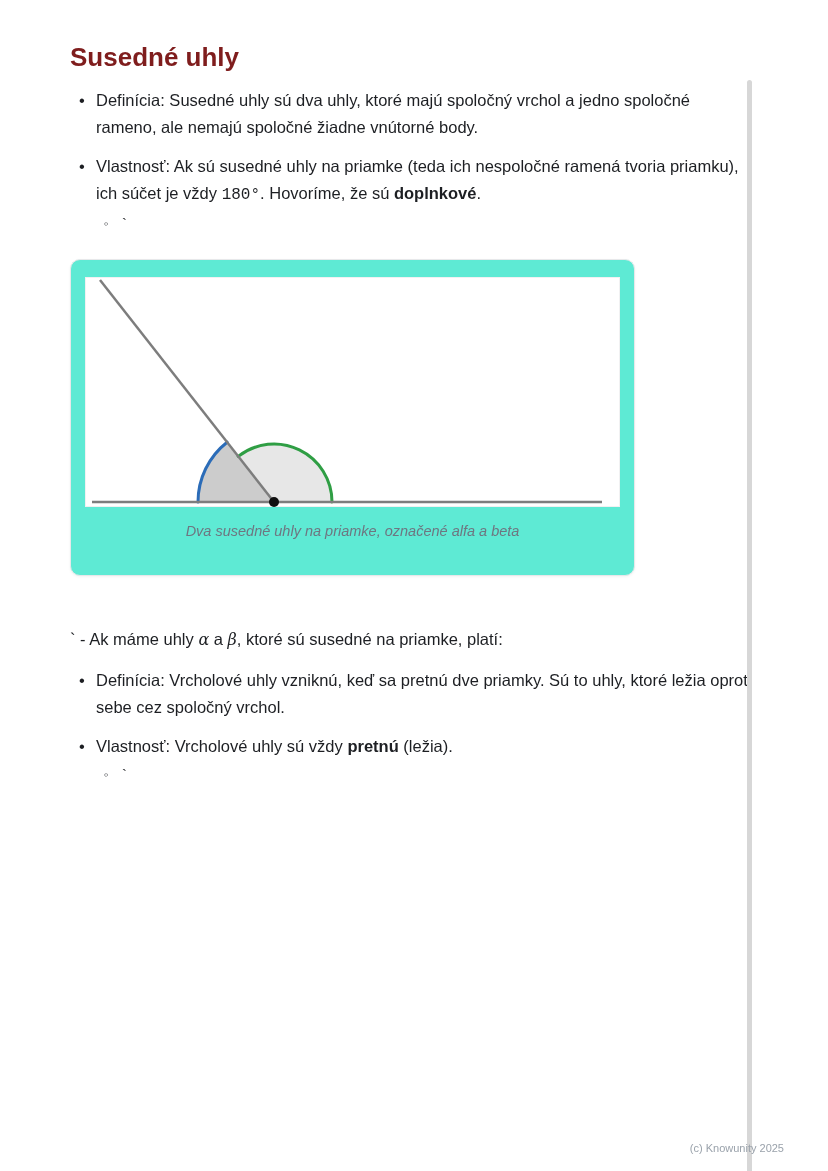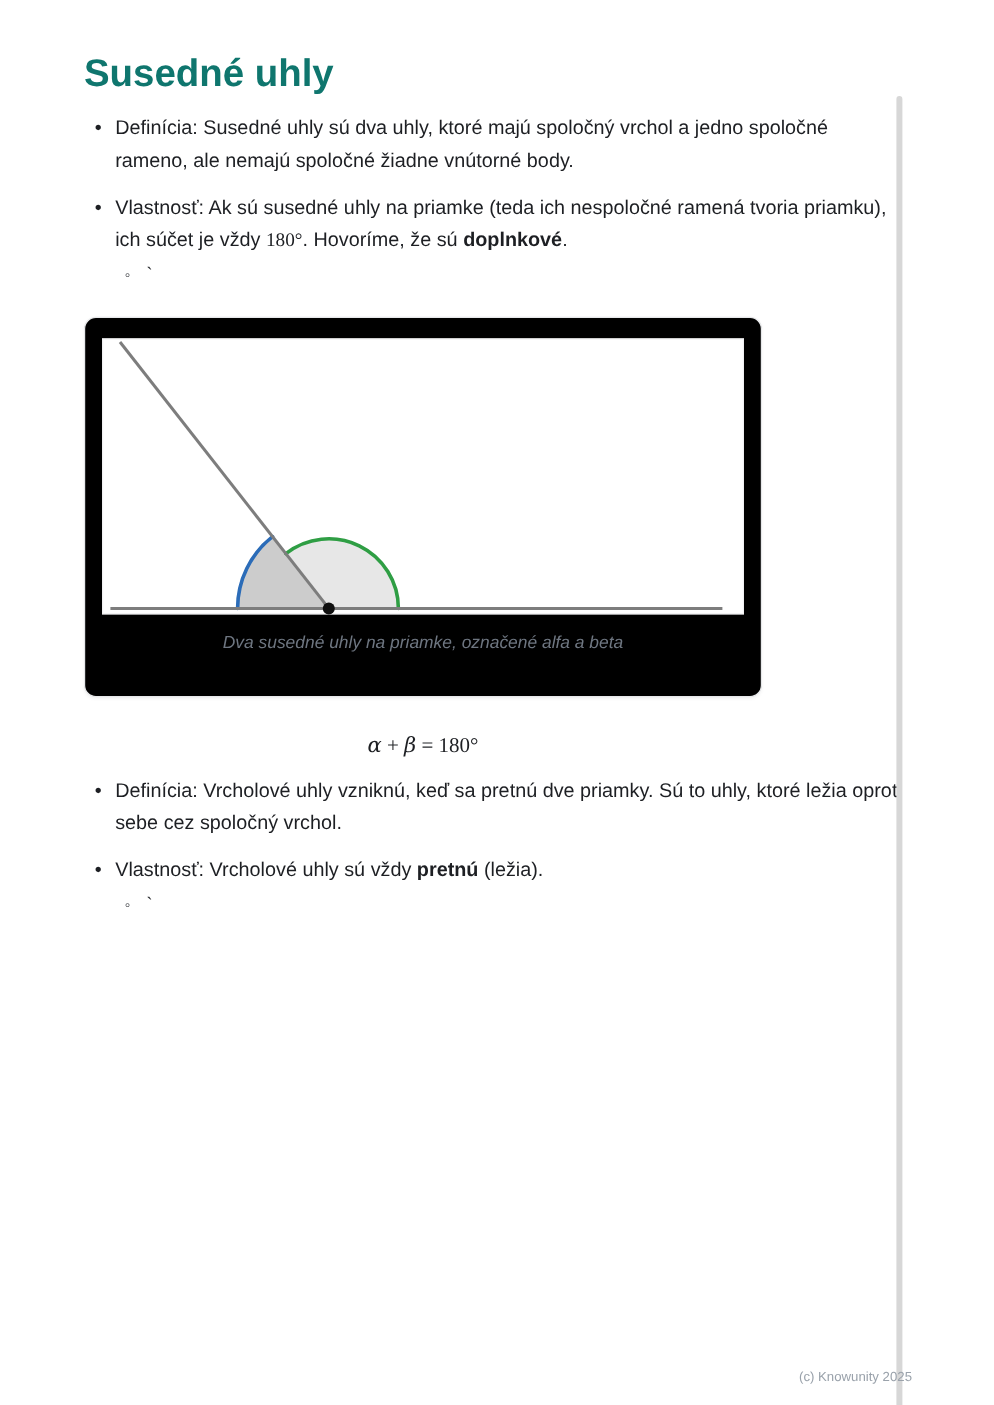--- a/index.html
+++ b/index.html
@@ -9,45 +9,45 @@
     font-family:"Liberation Sans", sans-serif;
     color:#1d1f23;
     position:relative;
     overflow:hidden;
   }
   .page { position:relative; width:828px; height:1171px; }
   .content { padding:0 73px 0 70px; }
 
   h1.faint {
     margin-top:42px;
-    font-size:32px;
+    font-size:26px;
     font-weight:700;
-    color:#0f766e;
+    color:#7f1d1d;
     line-height:1.2;
   }
   h1.faint.second { margin-top:34px; }
 
   ul.bullets { list-style:none; margin-top:14px; }
   .bullet { display:flex; margin-top:12px; font-size:16.5px; line-height:27px; }
   .bullet:first-child { margin-top:0; }
   .bullet .marker { flex:0 0 26px; padding-left:9px; color:#1d1f23; }
   .bullet .btext { flex:1; }
   .b-label { font-weight:400; }
   .b-bold { font-weight:700;margin-top:13px; }
 
   .sub-bullet { display:flex; margin-top:2px; margin-left:34px; font-size:15px; line-height:26px; }
   .sub-bullet .marker { flex:0 0 18px; font-size:13px; color:#3a3d42; }
 
-  .math { font-family:Liberation Serif, serif; font-size:16px; }
+  .math { font-family:Liberation Mono, monospace; font-size:16px; }
   .math-var { font-family:"DejaVu Serif", serif; font-style:italic; font-size:16px; }
 
   .fig-card {
     margin-top:22px;
     width:565px;
-    background:#000000;
+    background:#5eead4;
     border:1px solid #e7e8ea;
     border-radius:10px;
     padding:17px 14px 36px 14px;
     box-shadow:0 1px 3px rgba(0,0,0,0.05);
   }
   .fig-canvas {
     width:535px; height:230px;
     background:#ffffff;
     border:1px solid #f1f1f2;
   }
@@ -64,21 +64,21 @@
   .formula-wrap { width:565px; margin-top:30px; text-align:center; }
   .formula { font-size:17.5px; }
   .formula .math, .formula .math-var { font-size:17.5px; }
 
   .example { margin-top:30px; font-size:16.5px; line-height:30px; text-align:justify; }
   .i-label { font-style:italic; }
 
   .footer {
     position:absolute;
     top:1100px;
-    right:68px;
+    right:44px;
     font-size:11px;
     color:#9aa2ab;
     z-index:3;
   }
   .scrollbar {
     position:absolute;
     left:747px; top:38px;
     width:5px; height:1094px;
     background:#d7d7d7;
     border-radius:3px;
@@ -123,24 +123,22 @@
           <line x1="6" y1="224" x2="516" y2="224" stroke="#7d7d7d" stroke-width="2.5"></line>
 
           <line x1="188" y1="224" x2="14" y2="2" stroke="#7d7d7d" stroke-width="2.5"></line>
 
           <circle cx="188" cy="224" r="5" fill="#101010"></circle>
         </svg>
       </div>
       <figcaption>Dva susedné uhly na priamke, označené alfa a beta</figcaption>
     </figure>
 
+    <p class="after-fig"><span>` - </span><span>Ak máme uhly </span><span class="math-var">α</span><span> a </span><span class="math-var">β</span><span>, ktoré sú susedné na priamke, platí:</span></p>
 
-    <div class="formula-wrap">
-      <span class="formula"><span class="math-var">α</span><span class="math"> + </span><span class="math-var">β</span><span class="math"> = </span><span class="math">180°</span></span>
-    </div>
 
 
 
     <ul class="bullets">
       <li class="bullet">
         <span class="marker">•</span>
         <span class="btext"><span class="b-label">Definícia</span><span>: Vrcholové uhly vzniknú, keď sa pretnú dve priamky. Sú to uhly, ktoré ležia oproti sebe cez spoločný vrchol.</span></span>
       </li>
       <li class="bullet">
         <span class="marker">•</span>

